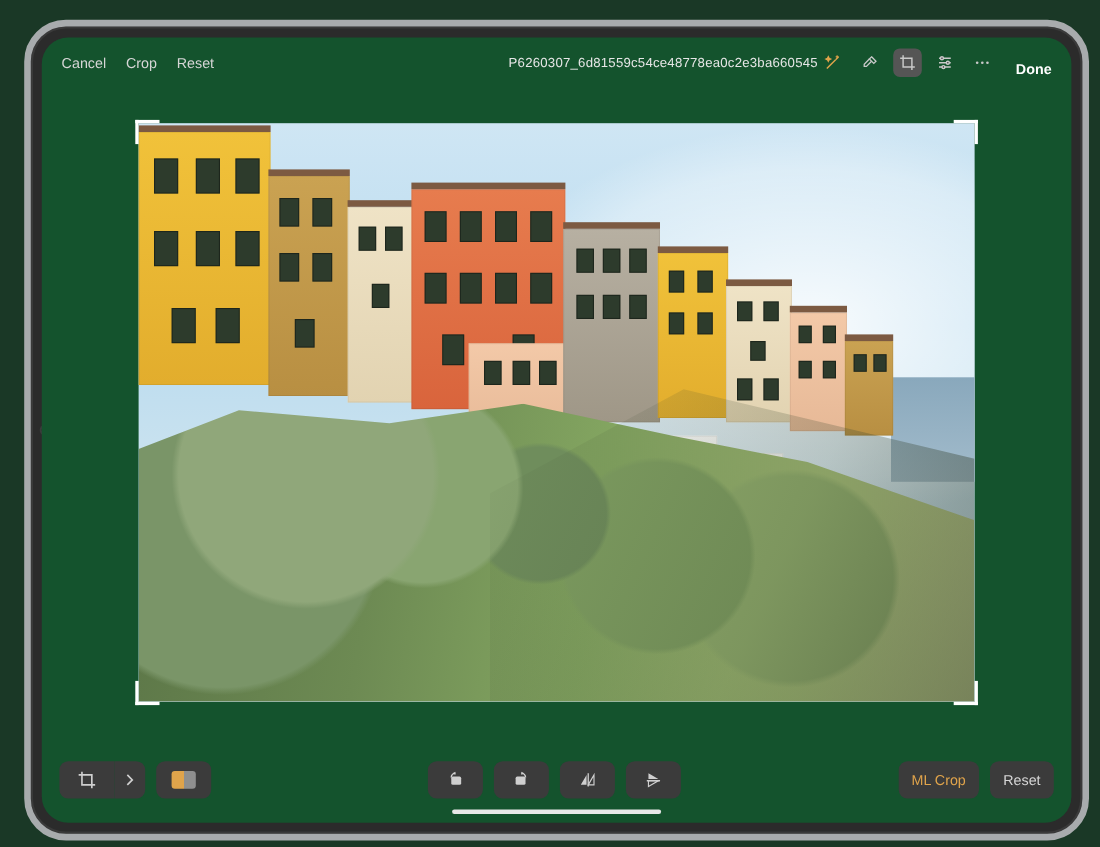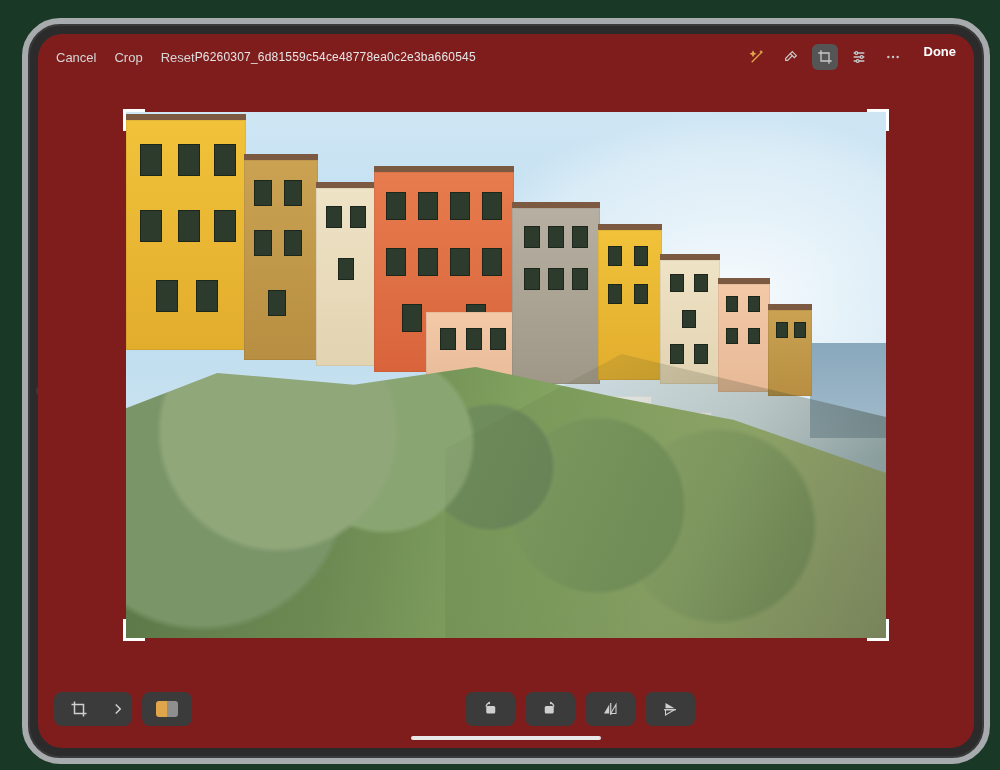--- a/index.html
+++ b/index.html
@@ -1,25 +1,25 @@
 <!DOCTYPE html>
 <html><head>
 <meta charset="utf-8">
 <style>
   html,body{margin:0;padding:0;background:#1a3826;font-family:-apple-system,BlinkMacSystemFont,"Helvetica Neue",Arial,sans-serif;}
   .device{width:1000px;height:770px;box-sizing:border-box;padding:18px 22px;position:relative;}
   .bezel{width:100%;height:100%;background:#2b2b2b;border:6px solid #a8abad;border-radius:38px;box-shadow:inset 0 0 0 2px #3a3a3a;position:relative;overflow:hidden;}
-  .screen{position:absolute;inset:10px;border-radius:24px;background:#7f1d1d;display:flex;flex-direction:column;color:#d8d8d8;}
+  .screen{position:absolute;inset:10px;border-radius:24px;background:#14532d;display:flex;flex-direction:column;color:#d8d8d8;}
 
   
   .topbar{display:flex;align-items:center;height:46px;padding:0 18px;font-size:13px;}
   .top-left{display:flex;gap:18px;}
   .top-left span{color:#d6d6d6;cursor:pointer;}
-  .top-center{flex:1;text-align:left;color:#e6e6e6;font-size:12px;letter-spacing:.2px;white-space:nowrap;overflow:hidden;text-overflow:ellipsis;}
-  .top-right{display:flex;align-items:flex-start;gap:8px;}
+  .top-center{flex:1;text-align:right;color:#e6e6e6;font-size:12px;letter-spacing:.2px;white-space:nowrap;overflow:hidden;text-overflow:ellipsis;}
+  .top-right{display:flex;align-items:flex-end;gap:8px;}
   .tool-btn{width:26px;height:26px;border-radius:6px;display:flex;align-items:center;justify-content:center;color:#c9c9c9;cursor:pointer;}
   .tool-btn.selected{background:#555;}
   .tool-btn svg{width:16px;height:16px;display:block;}
   .wand svg path{stroke:#e0a44b;}
   .done{margin-left:10px;color:#fff;font-weight:600;cursor:pointer;}
 
   
   .canvas-area{flex:1;display:flex;align-items:center;justify-content:center;position:relative;}
   .photo-frame{position:relative;width:760px;height:526px;}
   .photo{position:absolute;inset:0;}
@@ -272,18 +272,22 @@
               </svg>
           </div>
           <div class="bb-btn">
             <svg viewBox="0 0 24 24" fill="currentColor">
                 <path d="M4 11h16 M6 4 L18 11 H6z"></path>
                 <path d="M4 13h16" stroke="currentColor" stroke-width="1.6"></path>
                 <path d="M6 20 L18 13 H6z" fill="none" stroke="currentColor" stroke-width="1.4"></path>
               </svg>
           </div>
         </div>
+        <div class="bb-right">
+          <div class="ml-btn">ML Crop</div>
+          <div class="reset-btn">Reset</div>
+        </div>
       </div>
 
       <div class="home-indicator"></div>
     </div>
   </div>
 </div>
 
 </body></html>

